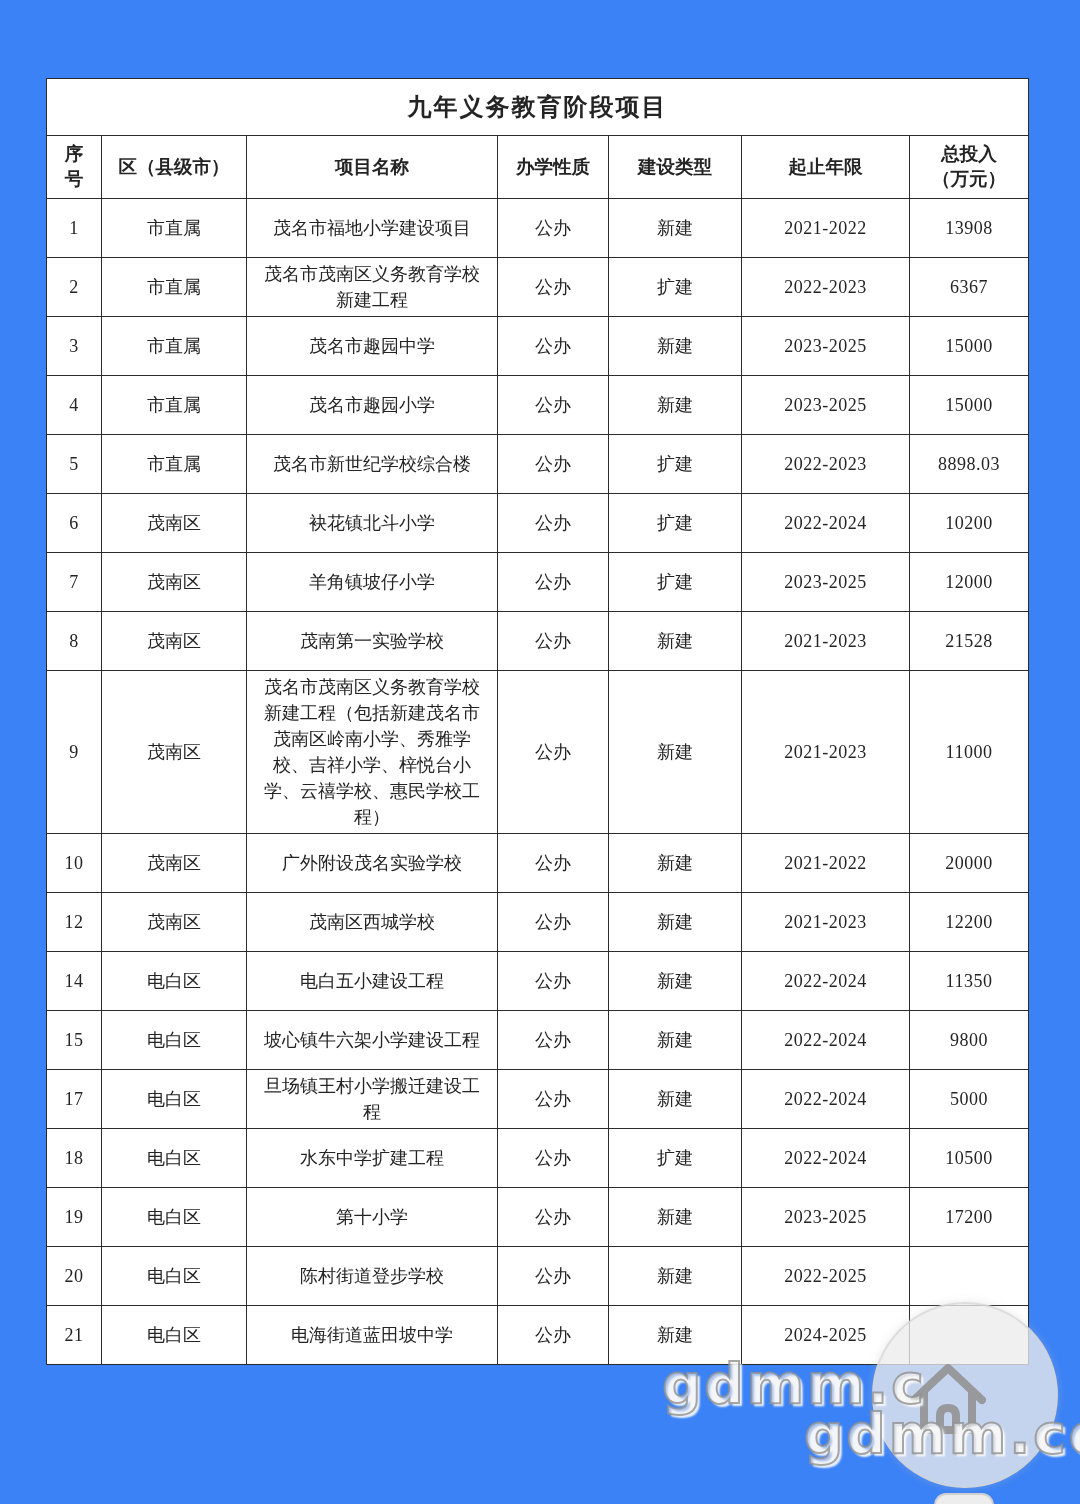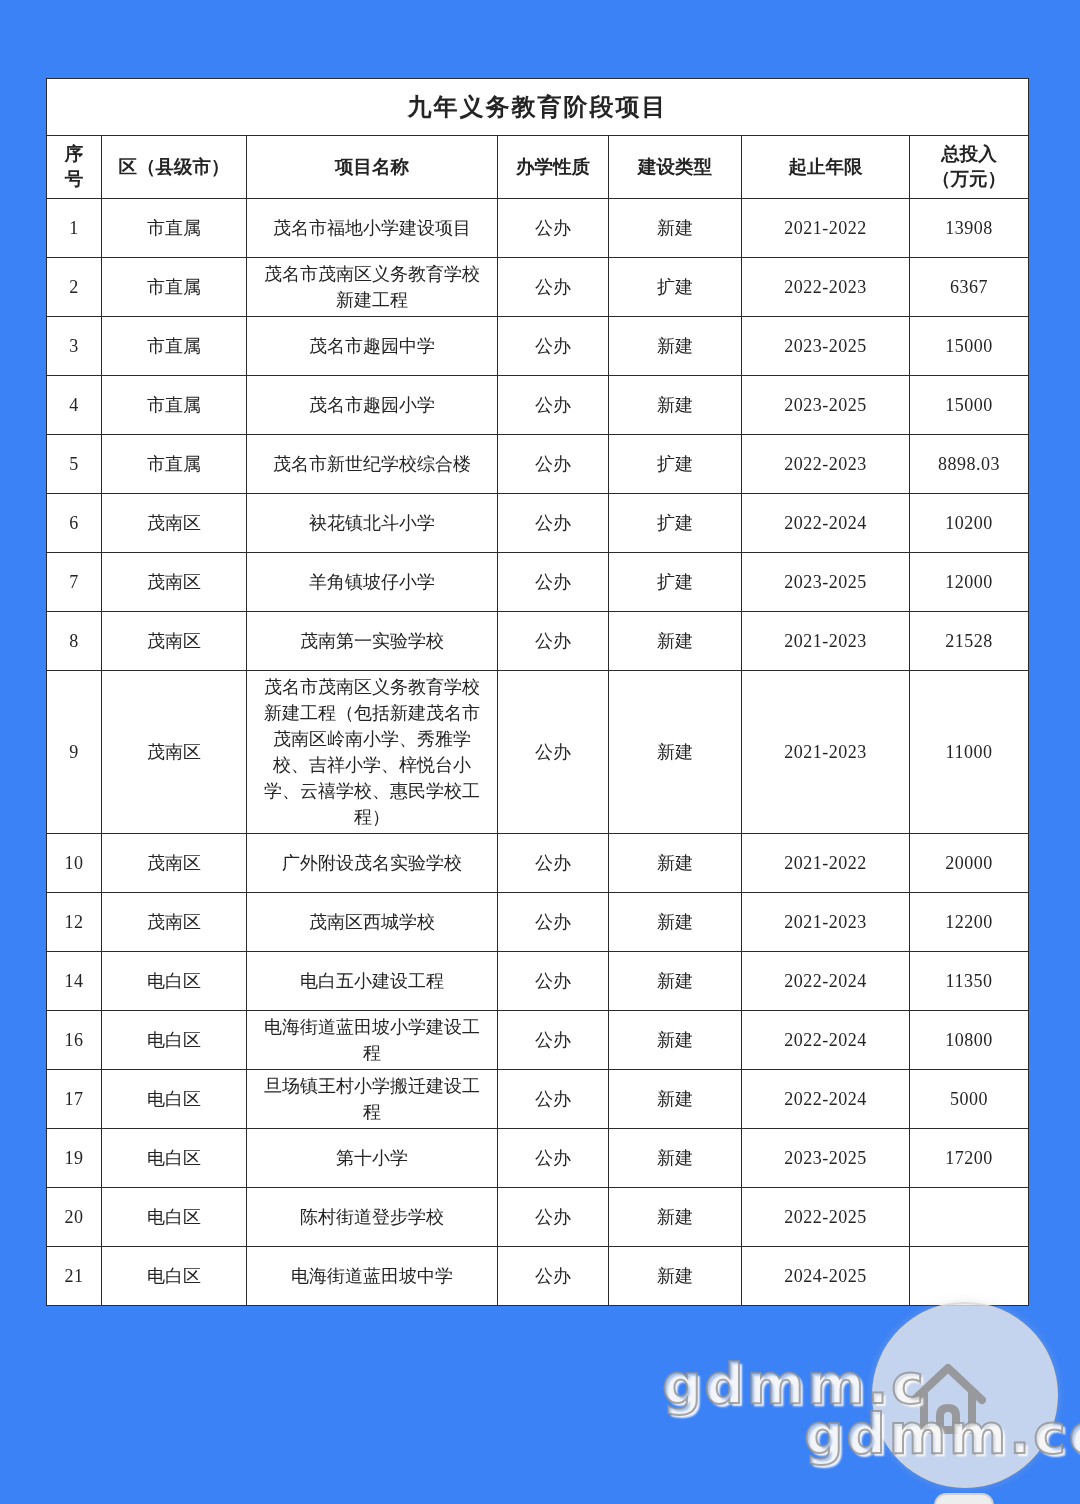--- a/index.html
+++ b/index.html
@@ -194,36 +194,45 @@
         <tr class="data">
           <td class="num">14</td>
           <td>电白区</td>
           <td class="name-cell">电白五小建设工程</td>
           <td>公办</td>
           <td>新建</td>
           <td class="num">2022-2024</td>
           <td class="num">11350</td>
         </tr>
         <tr class="data">
-          <td class="num">16</td>
-          <td>电白区</td>
-          <td class="name-cell">电海街道蓝田坡小学建设工程</td>
-          <td>公办</td>
-          <td>新建</td>
-          <td class="num">2022-2024</td>
-          <td class="num">10800</td>
+          <td class="num">15</td>
+          <td>电白区</td>
+          <td class="name-cell">坡心镇牛六架小学建设工程</td>
+          <td>公办</td>
+          <td>新建</td>
+          <td class="num">2022-2024</td>
+          <td class="num">9800</td>
         </tr>
         <tr class="data">
           <td class="num">17</td>
           <td>电白区</td>
           <td class="name-cell">旦场镇王村小学搬迁建设工程</td>
           <td>公办</td>
           <td>新建</td>
           <td class="num">2022-2024</td>
           <td class="num">5000</td>
+        </tr>
+        <tr class="data">
+          <td class="num">18</td>
+          <td>电白区</td>
+          <td class="name-cell">水东中学扩建工程</td>
+          <td>公办</td>
+          <td>扩建</td>
+          <td class="num">2022-2024</td>
+          <td class="num">10500</td>
         </tr>
         <tr class="data">
           <td class="num">19</td>
           <td>电白区</td>
           <td class="name-cell">第十小学</td>
           <td>公办</td>
           <td>新建</td>
           <td class="num">2023-2025</td>
           <td class="num">17200</td>
         </tr>

